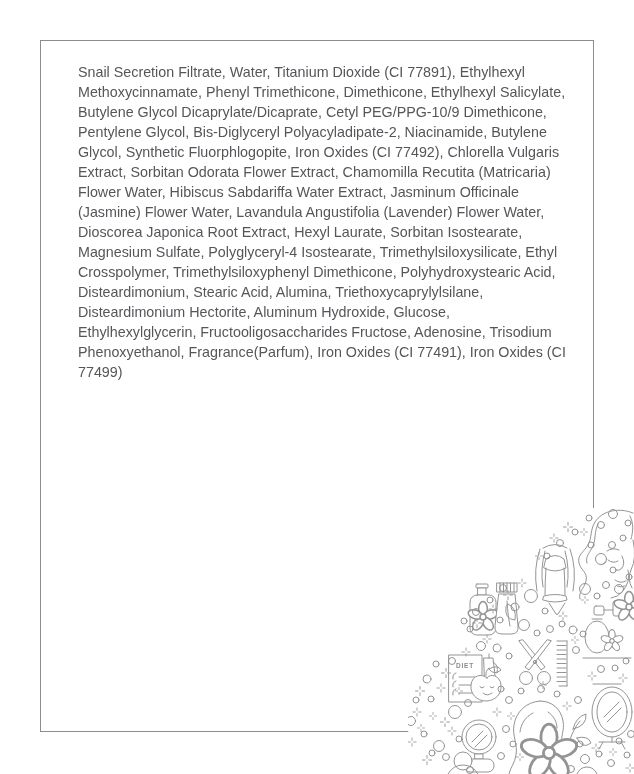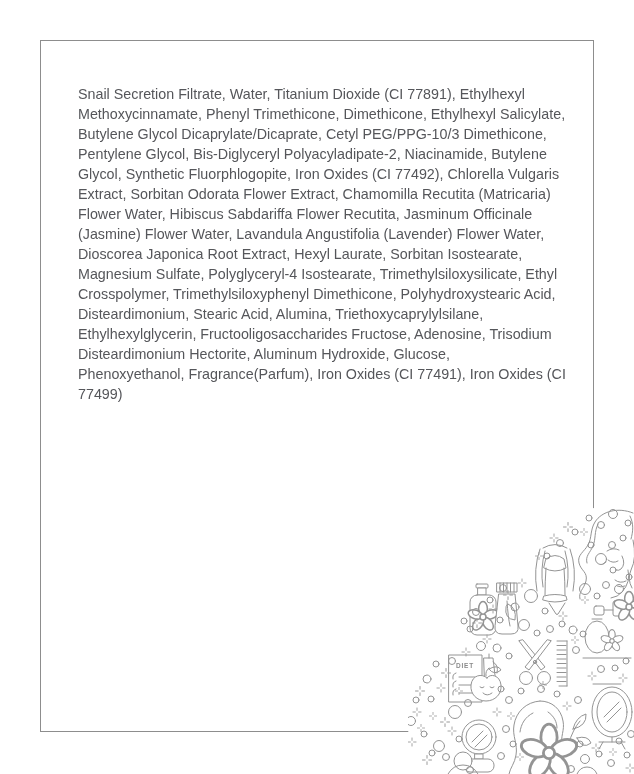--- a/index.html
+++ b/index.html
@@ -13,21 +13,21 @@
   .card{
     position:absolute;
     left:40px;top:40px;
     width:554px;height:692px;
     border:1px solid #8d8d8d;
     box-sizing:border-box;
     background:#ffffff;
   }
   .ingredients{
     position:absolute;
-    left:78px;top:84px;
+    left:78px;top:62px;
     color:#55565a;
     font-size:14.3px;
     line-height:20px;
     letter-spacing:0px;
   }
   .ingredients div{
     white-space:nowrap;
     height:20px;
   }
   .illus{
@@ -46,32 +46,32 @@
   }
 </style>
 </head>
 <body>
 
 <div class="card"></div>
 
 <div class="ingredients">
   <div>Snail Secretion Filtrate, Water, Titanium Dioxide (CI 77891), Ethylhexyl</div>
   <div>Methoxycinnamate, Phenyl Trimethicone, Dimethicone, Ethylhexyl Salicylate,</div>
-  <div>Butylene Glycol Dicaprylate/Dicaprate, Cetyl PEG/PPG-10/3 Dimethicone,</div>
+  <div>Butylene Glycol Dicaprylate/Dicaprate, Cetyl PEG/PPG-10/9 Dimethicone,</div>
   <div>Pentylene Glycol, Bis-Diglyceryl Polyacyladipate-2, Niacinamide, Butylene</div>
   <div>Glycol, Synthetic Fluorphlogopite, Iron Oxides (CI 77492), Chlorella Vulgaris</div>
   <div>Extract, Sorbitan Odorata Flower Extract, Chamomilla Recutita (Matricaria)</div>
-  <div>Flower Water, Hibiscus Sabdariffa Flower Recutita, Jasminum Officinale</div>
+  <div>Flower Water, Hibiscus Sabdariffa Water Extract, Jasminum Officinale</div>
   <div>(Jasmine) Flower Water, Lavandula Angustifolia (Lavender) Flower Water,</div>
   <div>Dioscorea Japonica Root Extract, Hexyl Laurate, Sorbitan Isostearate,</div>
   <div>Magnesium Sulfate, Polyglyceryl-4 Isostearate, Trimethylsiloxysilicate, Ethyl</div>
   <div>Crosspolymer, Trimethylsiloxyphenyl Dimethicone, Polyhydroxystearic Acid,</div>
   <div>Disteardimonium, Stearic Acid, Alumina, Triethoxycaprylylsilane,</div>
+  <div>Disteardimonium Hectorite, Aluminum Hydroxide, Glucose,</div>
   <div>Ethylhexylglycerin, Fructooligosaccharides Fructose, Adenosine, Trisodium</div>
-  <div>Disteardimonium Hectorite, Aluminum Hydroxide, Glucose,</div>
   <div>Phenoxyethanol, Fragrance(Parfum), Iron Oxides (CI 77491), Iron Oxides (CI</div>
   <div>77499)</div>
 </div>
 
 <svg class="illus" viewBox="408 494 226 280" xmlns="http://www.w3.org/2000/svg">
   <defs>
     <g id="spk" stroke="#9a9a9a" fill="none" stroke-width="1" stroke-linecap="round">
       <path d="M0 -4.5V-1.8M0 1.8V4.5M-4.5 0H-1.8M1.8 0H4.5"></path>
     </g>
     <g id="flw" stroke="#949494" fill="#ffffff" stroke-width="1">

